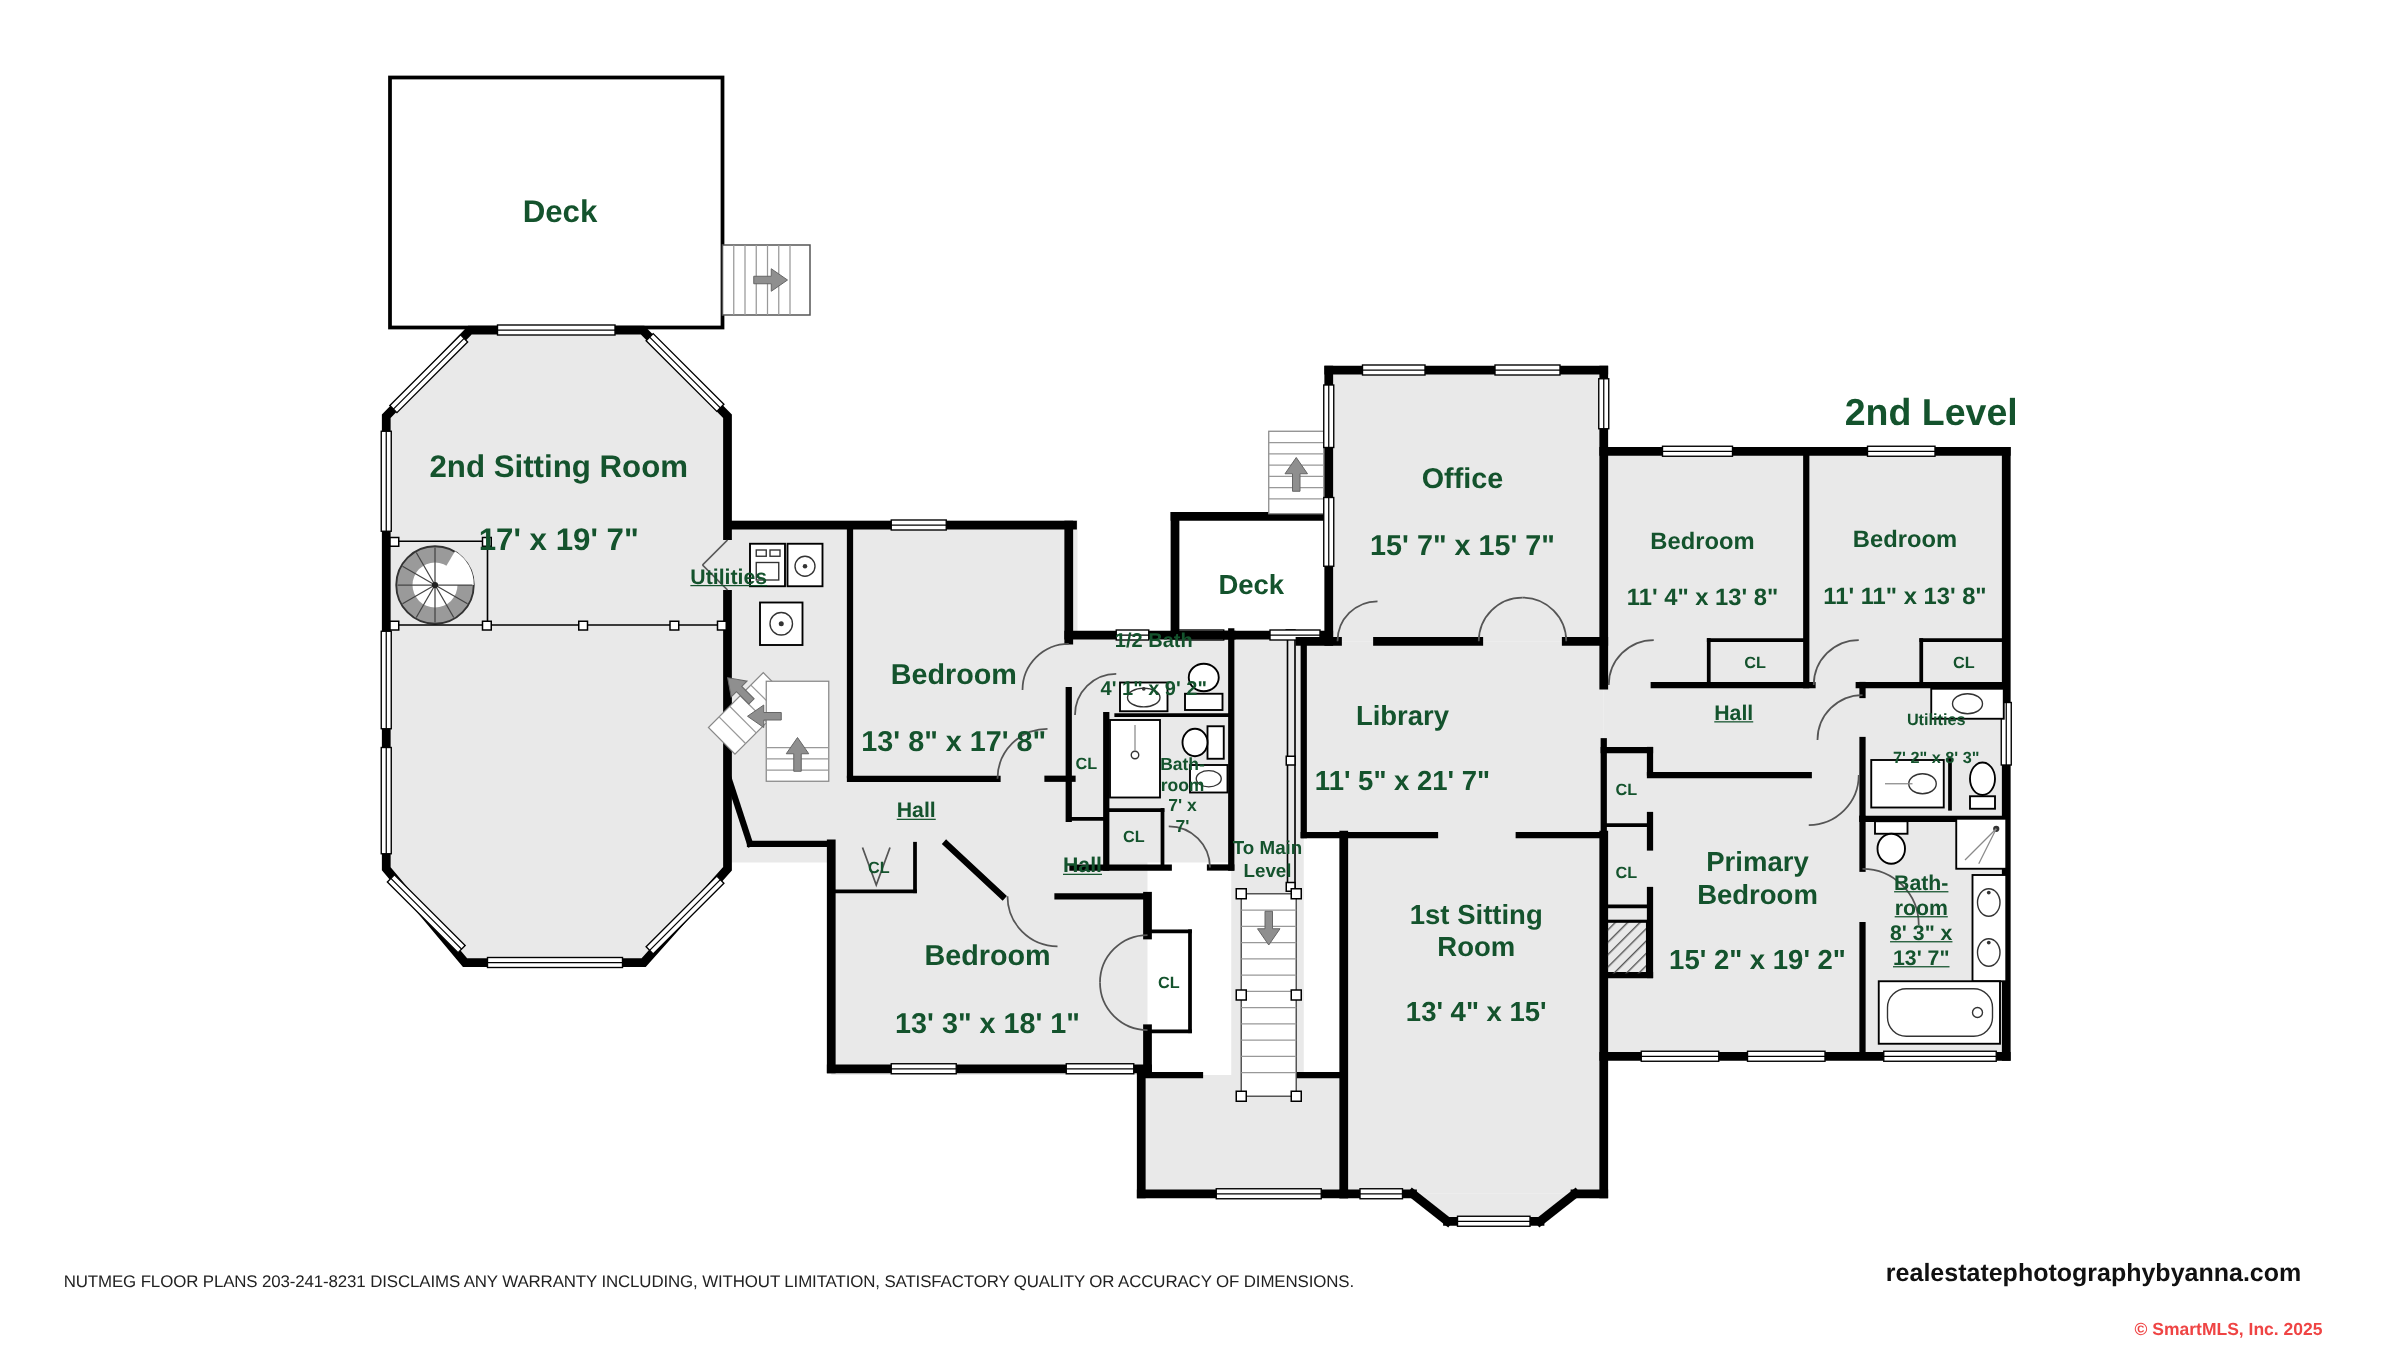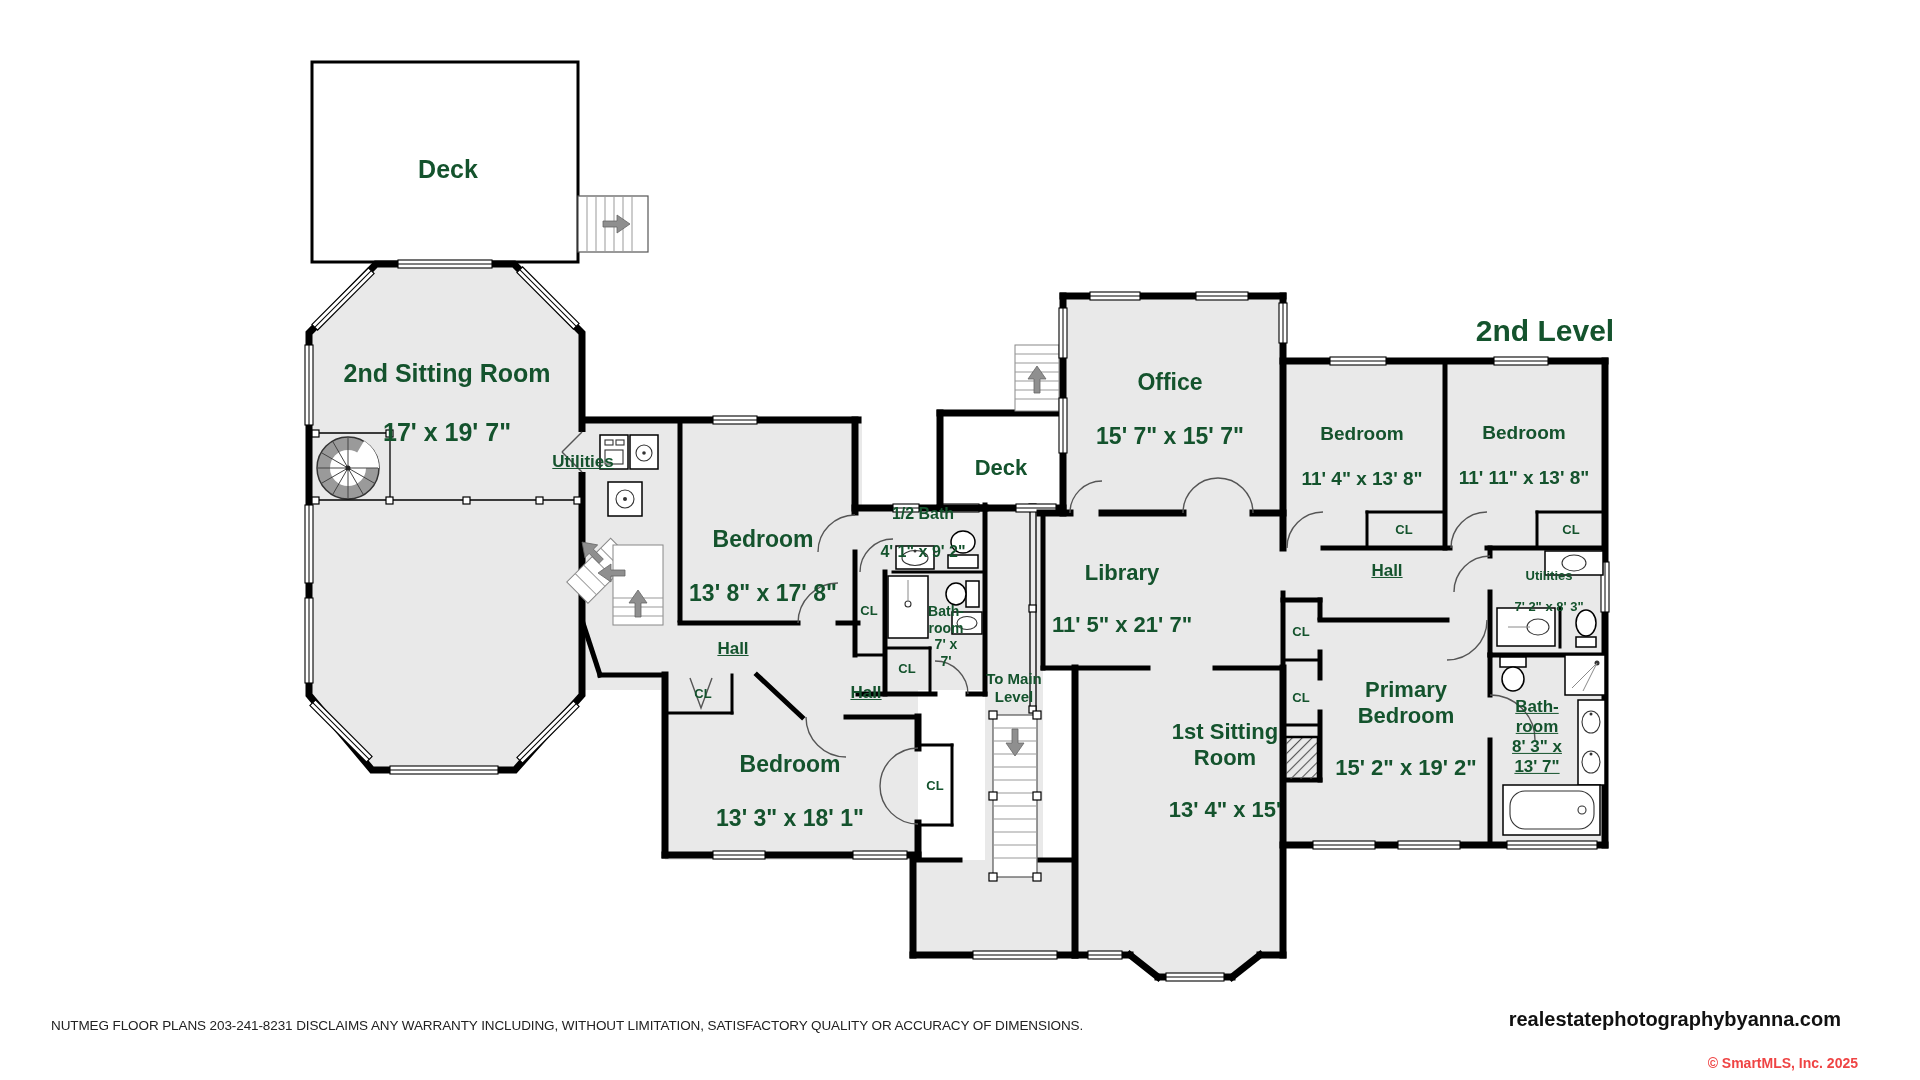--- a/index.html
+++ b/index.html
@@ -536,21 +536,21 @@
 <div class="lbl fs17" style="left:1387px;top:571px;">Hall</div>
 
 <div class="lbl fs23" style="left:790px;top:792px;">
   <div>Bedroom</div>
   <div>13' 3" x 18' 1"</div>
 </div>
 
 <div class="lbl fs15" style="left:1014px;top:688px;">To Main
 Level</div>
 
-<div class="lbl fs22" style="left:1225px;top:771px;">
+<div class="lbl fs22" style="left:1181px;top:771px;">
   <div>1st Sitting
 Room</div>
   <div>13' 4" x 15'</div>
 </div>
 
 <div class="lbl fs22" style="left:1122px;top:599px;">
   <div>Library</div>
   <div>11' 5" x 21' 7"</div>
 </div>
 

